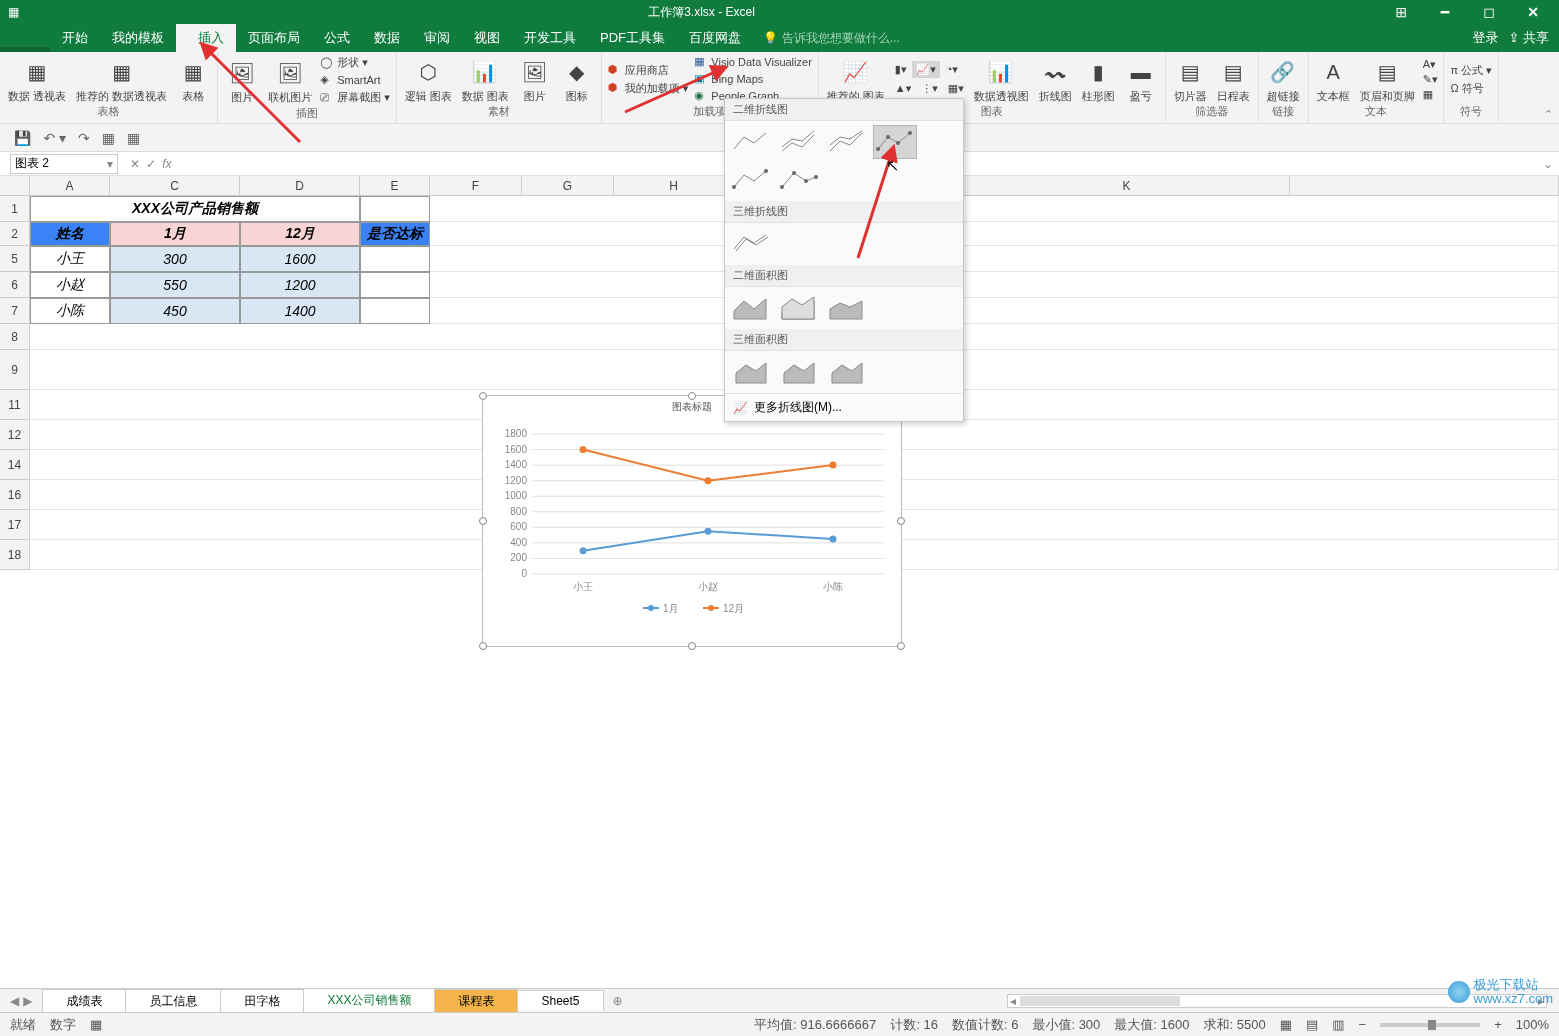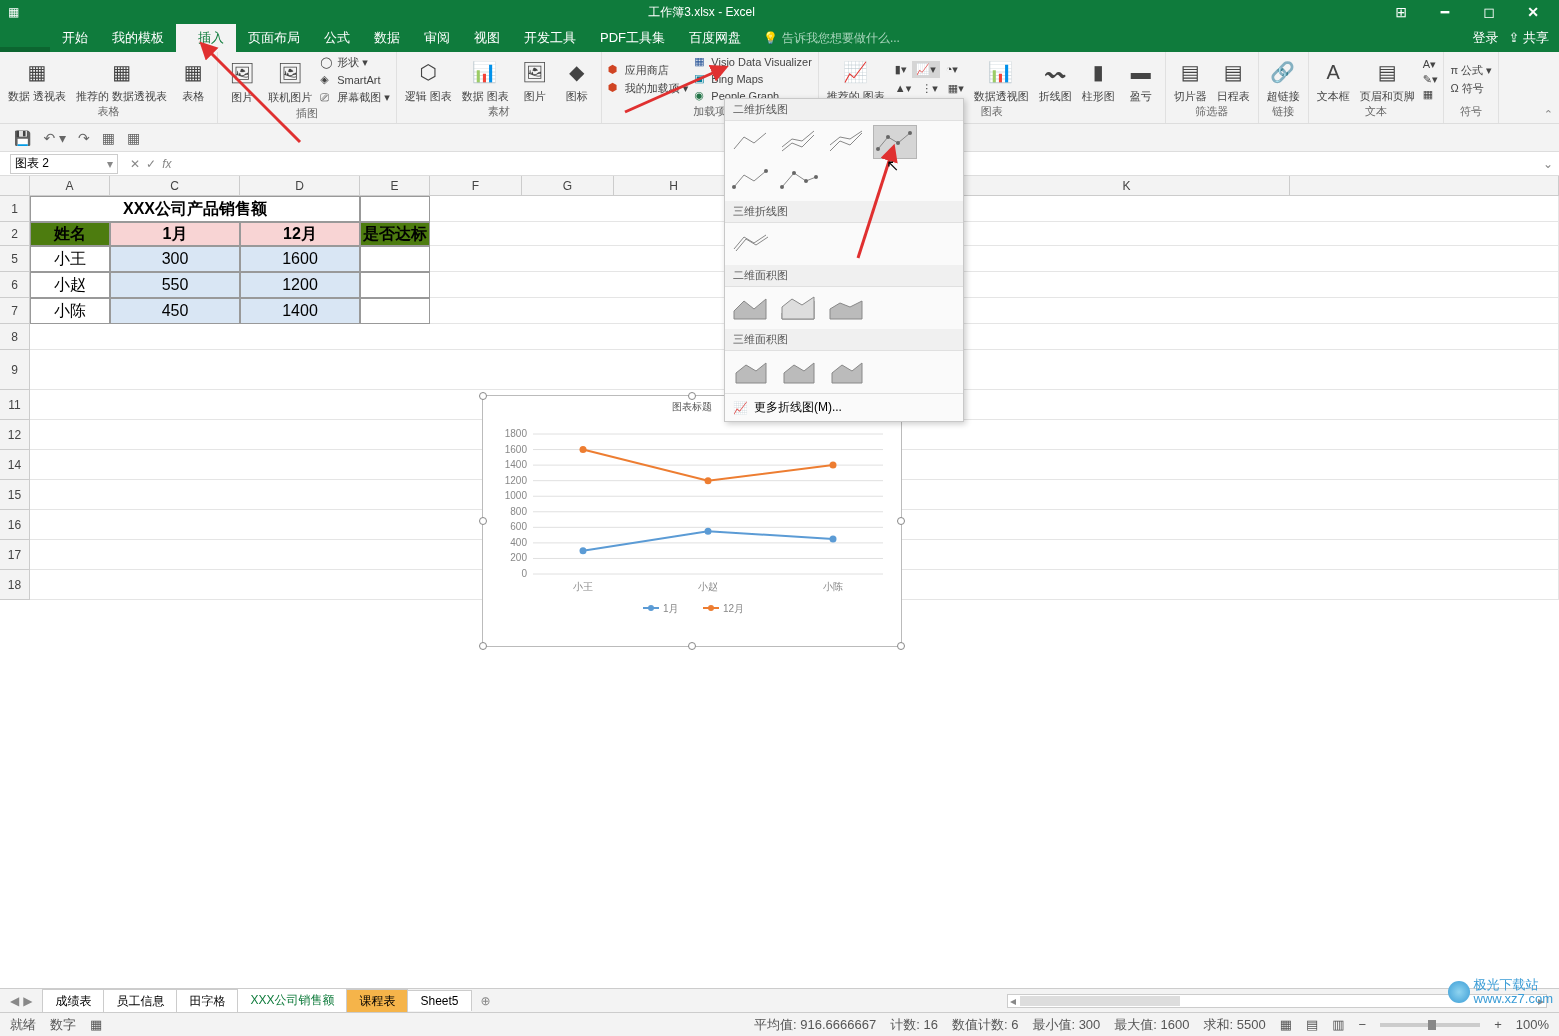--- a/index.html
+++ b/index.html
@@ -45,35 +45,35 @@
 .formula-input { flex: 1; padding: 0 6px; }
 
 
 .grid-container { position: relative; height: 652px; overflow: hidden; }
 .col-headers { display: flex; height: 20px; background: #f3f3f3; border-bottom: 1px solid #ccc; }
 .col-headers .corner { width: 30px; border-right: 1px solid #ccc; background: #f3f3f3; }
 .col-headers .ch { border-right: 1px solid #ccc; text-align: center; font-size: 12px; color: #444; display: flex; align-items: center; justify-content: center; }
 .rows { display: flex; flex-direction: column; }
 .row { display: flex; height: 26px; }
 .row .rh { width: 30px; background: #f3f3f3; border-right: 1px solid #ccc; border-bottom: 1px solid #ccc; display: flex; align-items: center; justify-content: center; font-size: 12px; color: #444; }
-.row .cell { border-right: 1px solid #e5e5e5; border-bottom: 1px solid #e5e5e5; display: flex; align-items: center; justify-content: center; font-size: 16px; }
+.row .cell { border-right: 1px solid #e5e5e5; border-bottom: 1px solid #e5e5e5; display: flex; align-items: center; justify-content: center; font-size: 14px; font-style: italic; }
 .row.r1 { height: 26px; }
 .row.r2 { height: 24px; }
 .row.data { height: 26px; }
 
 
 .cA { width: 80px; } .cC { width: 130px; } .cD { width: 120px; } .cE { width: 70px; }
 .cF { width: 92px; } .cG { width: 92px; } .cH { width: 120px; }
 .cK { width: 326px; }
 
 
 .title-cell { background: #fff; font-weight: bold; font-size: 16px; border: 1px solid #999 !important; }
 .hdr-cell { font-weight: bold; border: 1px solid #999 !important; }
 .hdr-sel { background: #f8d4d4; }
-.hdr-normal { background: #4d7c0f; }
+.hdr-normal { background: #3b82f6; }
 .data-name-cell { border: 1px solid #999 !important; }
 .data-val-sel { background: #d9e6f4; border: 1px solid #999 !important; font-size: 16px; }
 .data-val { border: 1px solid #999 !important; }
 
 
 .chart-obj { position: absolute; left: 482px; top: 219px; width: 420px; height: 252px; background: #fff; border: 1px solid #bbb; }
 .chart-obj .handle { position: absolute; width: 8px; height: 8px; background: #fff; border: 1px solid #888; border-radius: 50%; }
 .h-tl { top: -4px; left: -4px; } .h-tr { top: -4px; right: -4px; }
 .h-bl { bottom: -4px; left: -4px; } .h-br { bottom: -4px; right: -4px; }
 .h-tm { top: -4px; left: 50%; margin-left: -4px; } .h-bm { bottom: -4px; left: 50%; margin-left: -4px; }
@@ -88,21 +88,21 @@
 .chart-dropdown .thumb.hover { background: #d5d5d5; border-color: #b5b5b5; }
 .chart-dropdown .more { border-top: 1px solid #e0e0e0; padding: 5px 8px; display: flex; align-items: center; gap: 6px; cursor: pointer; }
 
 
 .arrow { position: absolute; z-index: 200; }
 .arrow svg { overflow: visible; }
 
 
 .sheet-tabs { position: absolute; bottom: 24px; left: 0; right: 0; height: 24px; background: #f3f3f3; display: flex; align-items: center; font-size: 12px; border-top: 1px solid #ccc; }
 .sheet-tabs .nav { padding: 0 10px; color: #888; display: flex; gap: 4px; }
-.sheet-tabs .tab { padding: 3px 12px; border: 1px solid #ccc; border-bottom: none; background: #fff; margin-right: -1px; cursor: pointer; }
+.sheet-tabs .tab { padding: 3px 23px; border: 1px solid #ccc; border-bottom: none; background: #fff; margin-right: -1px; cursor: pointer; }
 .sheet-tabs .tab.active { background: #fff; color: #0f7b3c; border-bottom: 2px solid #0f7b3c; }
 .sheet-tabs .tab.orange { background: #f5b44a; }
 .sheet-tabs .add { padding: 0 10px; color: #888; cursor: pointer; }
 .sheet-tabs .hscroll { margin-left: auto; width: 540px; height: 14px; border: 1px solid #ccc; background: #fff; margin-right: 12px; position: relative; }
 .sheet-tabs .hscroll .thumb { position: absolute; left: 12px; top: 1px; bottom: 1px; width: 160px; background: #ddd; }
 
 
 .statusbar { position: absolute; bottom: 0; left: 0; right: 0; height: 24px; background: #f3f3f3; border-top: 1px solid #ccc; display: flex; align-items: center; font-size: 13px; color: #555; padding: 0 10px; gap: 14px; }
 .statusbar .right { margin-left: auto; display: flex; gap: 14px; align-items: center; }
 .statusbar .zoom-slider { width: 100px; height: 4px; background: #ccc; position: relative; }
@@ -445,24 +445,20 @@
     <div class="row" style="height:30px">
         <div class="rh" data-name="row-header">11</div>
         <div class="cell" style="flex:1"></div>
       </div>
     <div class="row" style="height:30px">
         <div class="rh" data-name="row-header">12</div>
         <div class="cell" style="flex:1"></div>
       </div>
     <div class="row" style="height:30px">
         <div class="rh" data-name="row-header">14</div>
-        <div class="cell" style="flex:1"></div>
-      </div>
-    <div class="row" style="height:30px">
-        <div class="rh" data-name="row-header">15</div>
         <div class="cell" style="flex:1"></div>
       </div>
     <div class="row" style="height:30px">
         <div class="rh" data-name="row-header">16</div>
         <div class="cell" style="flex:1"></div>
       </div>
     <div class="row" style="height:30px">
         <div class="rh" data-name="row-header">17</div>
         <div class="cell" style="flex:1"></div>
       </div>

